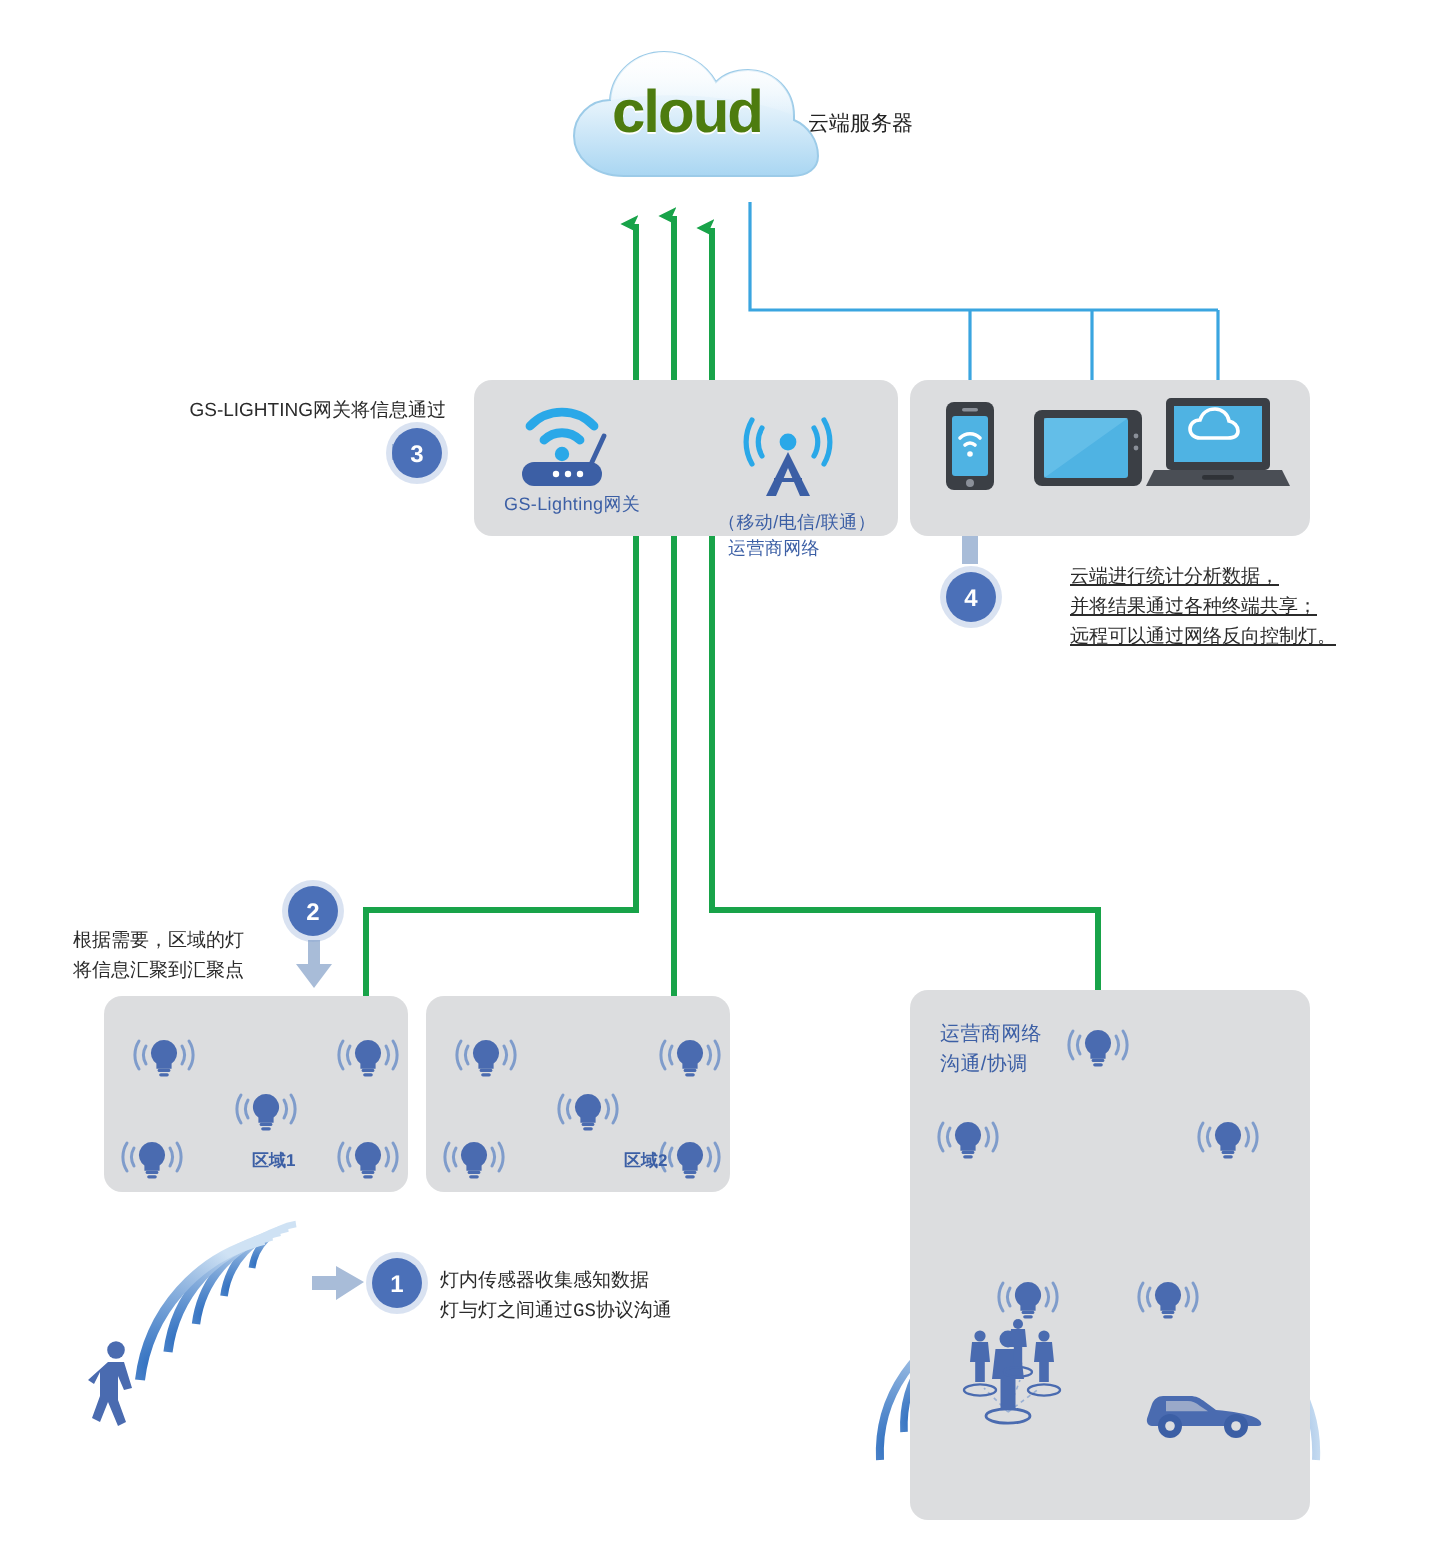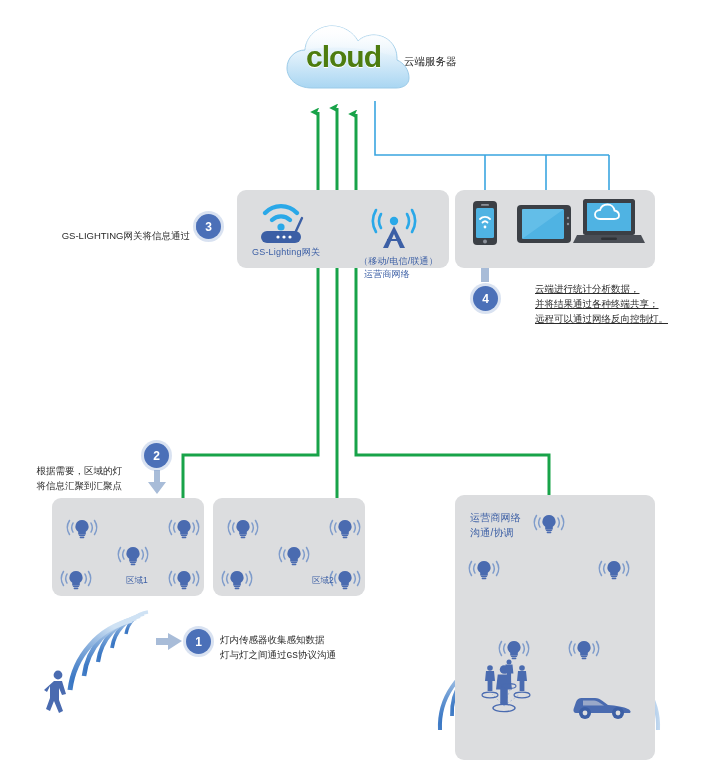--- a/index.html
+++ b/index.html
@@ -25,21 +25,21 @@
     position:absolute;width:25px;height:25px;border-radius:50%;
     background:#4b70b8;color:#fff;font-size:12px;font-weight:bold;
     display:flex;align-items:center;justify-content:center;
     box-shadow:0 0 0 3px rgba(130,160,210,.30);
   }
   .cloudlabel{
     position:absolute;color:#222;font-size:10.5px;white-space:nowrap;
   }
   svg{position:absolute;top:0;left:0;overflow:visible;}
   .zonecap{
-    position:absolute;color:#3c5fa5;font-size:8.5px;white-space:nowrap;
+    position:absolute;color:#3c5fa5;font-size:8.5px;white-space:nowrap;font-weight:bold;
   }
 </style>
 </head>
 <body>
 
 <svg width="716" height="776">
   <defs>
     <linearGradient id="cloudg" x1="0" y1="0" x2="0" y2="1">
       <stop offset="0%" stop-color="#ffffff"></stop>
       <stop offset="45%" stop-color="#e2f1fb"></stop>
@@ -475,21 +475,21 @@
     <circle cx="585" cy="713" r="6" fill="#3c5fa5"></circle>
     <circle cx="585" cy="713" r="2.4" fill="#dcdddf"></circle>
     <circle cx="618" cy="713" r="6" fill="#3c5fa5"></circle>
     <circle cx="618" cy="713" r="2.4" fill="#dcdddf"></circle>
   </g>
 </svg>
 
 <div class="lbl" style="left:470px;top:512px;font-size:10px;">运营商网络</div>
 <div class="lbl" style="left:470px;top:527px;font-size:10px;">沟通/协调</div>
 
-<div class="note r" style="left:0px;top:228px;width:190px;">
+<div class="note r" style="left:0px;top:198px;width:190px;padding-left:33px;">
   <div>GS-LIGHTING网关将信息通过</div>
 </div>
 <div class="stepnum" style="left:196px;top:214px;">
   <span>3</span>
 </div>
 
 <div class="stepnum" style="left:473px;top:286px;">
   <span>4</span>
 </div>
 <div class="note" style="left:535px;top:281px;text-decoration:underline;">

